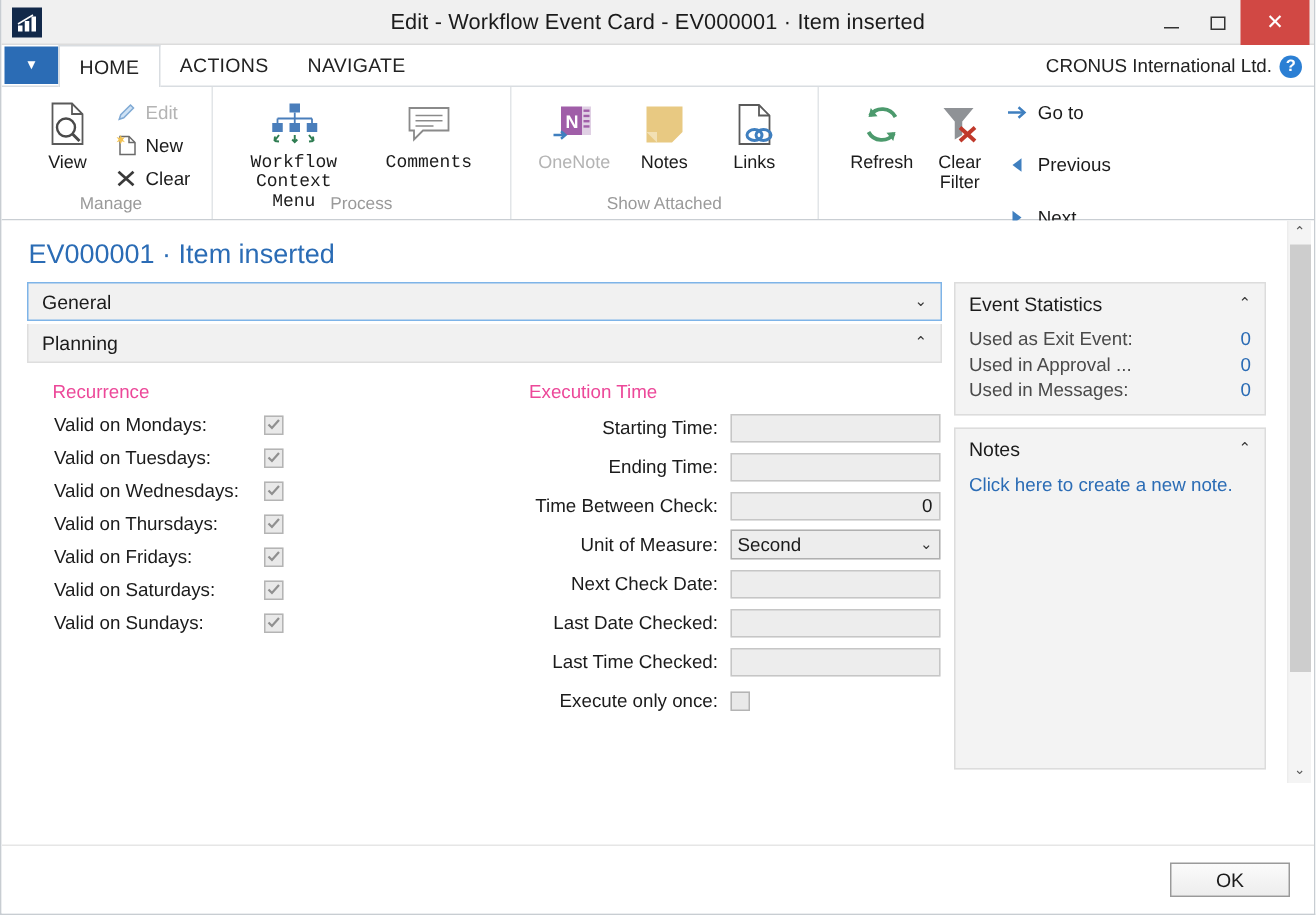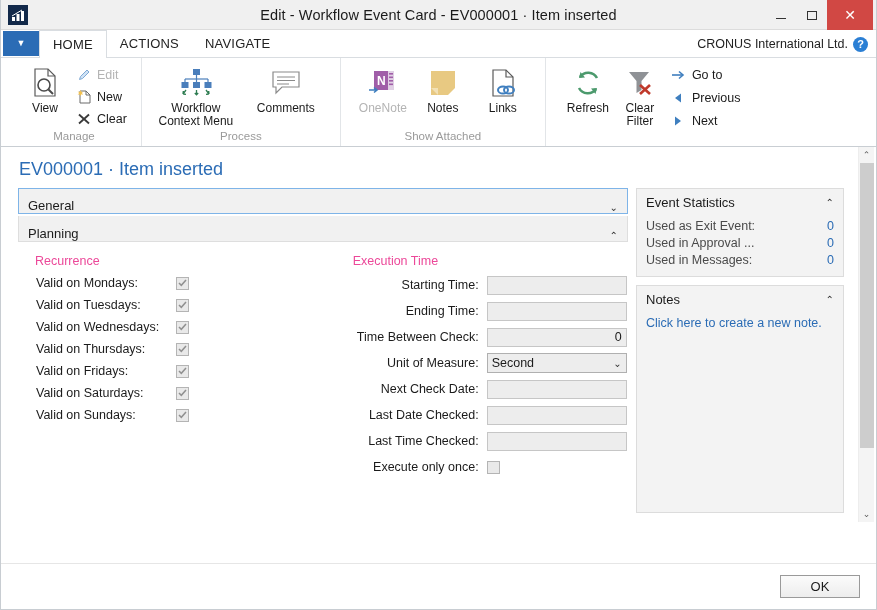--- a/index.html
+++ b/index.html
@@ -183,21 +183,21 @@
   }
 
   .columns { display: flex; align-items: flex-start; }
   .left-col { width: 627px; padding-left: 17px; }
   .right-col { width: 216px; padding-left: 8px; }
 
   .section-hdr {
     height: 26px;
     background: #f1f1f1;
     border: 1px solid #dedede;
-    display: flex; align-items: flex-end;
+    display: flex; align-items: center;
     padding: 0 9px;
     font-size: 13px;
     color: #1b1b1b;
     position: relative;
   }
   .section-hdr.focused {
     border: 1px solid #7eb4e8;
     background: #f1f1f1;
   }
   .section-hdr .chev {
@@ -403,21 +403,21 @@
               </svg>
             </span>
             <span>Clear</span>
           </div>
         </div>
       </div>
       <div class="rgroup-label">Manage</div>
     </div>
 
     <div class="rgroup" style="padding-left:14px;padding-right:14px;">
-      <div class="rgroup-items" style="gap:10px;">
+      <div class="rgroup-items" style="gap:10px;font-family:Liberation Mono, monospace;">
         <div class="big-btn wide">
           <div class="ic">
             <svg width="34" height="32" viewBox="0 0 34 32">
               <rect x="14" y="2" width="7" height="6" fill="#4a7ebb"></rect>
               <line x1="17.5" y1="8" x2="17.5" y2="12" stroke="#4a7ebb" stroke-width="1.2"></line>
               <line x1="6" y1="12" x2="29" y2="12" stroke="#4a7ebb" stroke-width="1.2"></line>
               <line x1="6" y1="12" x2="6" y2="15" stroke="#4a7ebb" stroke-width="1.2"></line>
               <line x1="29" y1="12" x2="29" y2="15" stroke="#4a7ebb" stroke-width="1.2"></line>
               <line x1="17.5" y1="12" x2="17.5" y2="15" stroke="#4a7ebb" stroke-width="1.2"></line>
               <rect x="2.5" y="15" width="7" height="6" fill="#4a7ebb"></rect>
@@ -502,21 +502,21 @@
         <div class="big-btn" style="width:44px;">
           <div class="ic">
             <svg width="28" height="28" viewBox="0 0 28 28">
               <path d="M3 3 h20 l-7.5 9 v9 l-5 3 v-12 z" fill="#8f9296"></path>
               <line x1="14" y1="16" x2="24" y2="25" stroke="#c0392b" stroke-width="2.6"></line>
               <line x1="24" y1="16" x2="14" y2="25" stroke="#c0392b" stroke-width="2.6"></line>
             </svg>
           </div>
           <div class="lbl">Clear Filter</div>
         </div>
-        <div class="small-col" style="margin-left:6px;gap:4px;">
+        <div class="small-col" style="margin-left:6px;gap:16px;">
           <div class="small-btn">
             <span class="ic">
               <svg width="14" height="12" viewBox="0 0 14 12">
                 <line x1="1" y1="6" x2="11" y2="6" stroke="#3f7fbf" stroke-width="1.6"></line>
                 <path d="M8 2.5 L12 6 L8 9.5" fill="none" stroke="#3f7fbf" stroke-width="1.6"></path>
               </svg>
             </span>
             <span>Go to</span>
           </div>
           <div class="small-btn">

